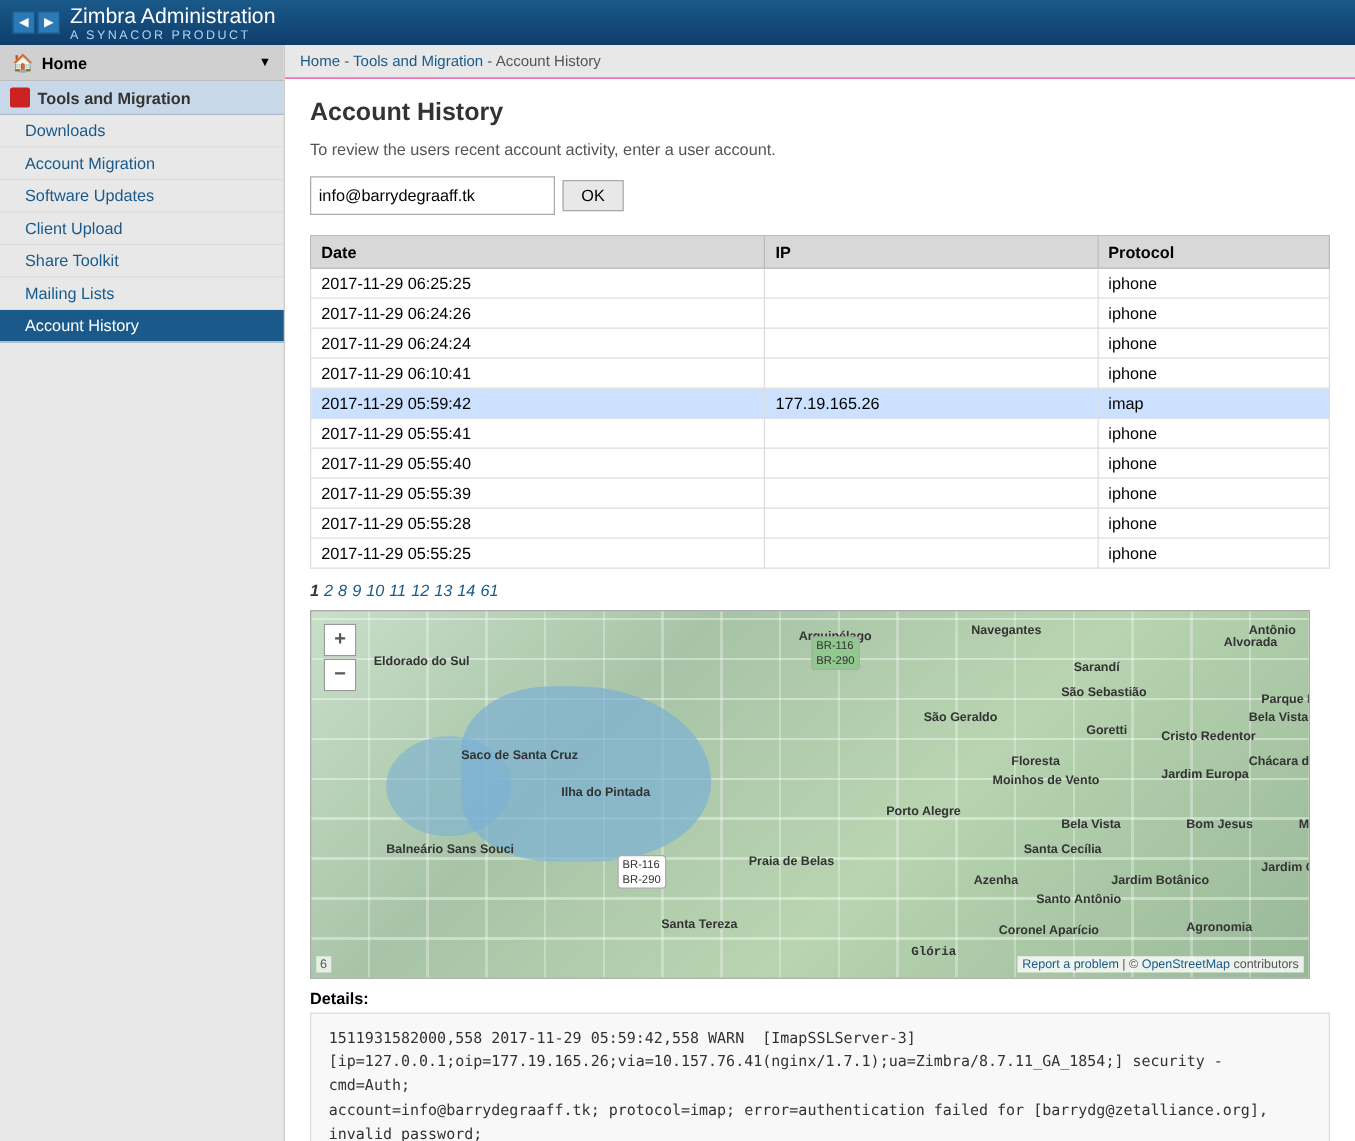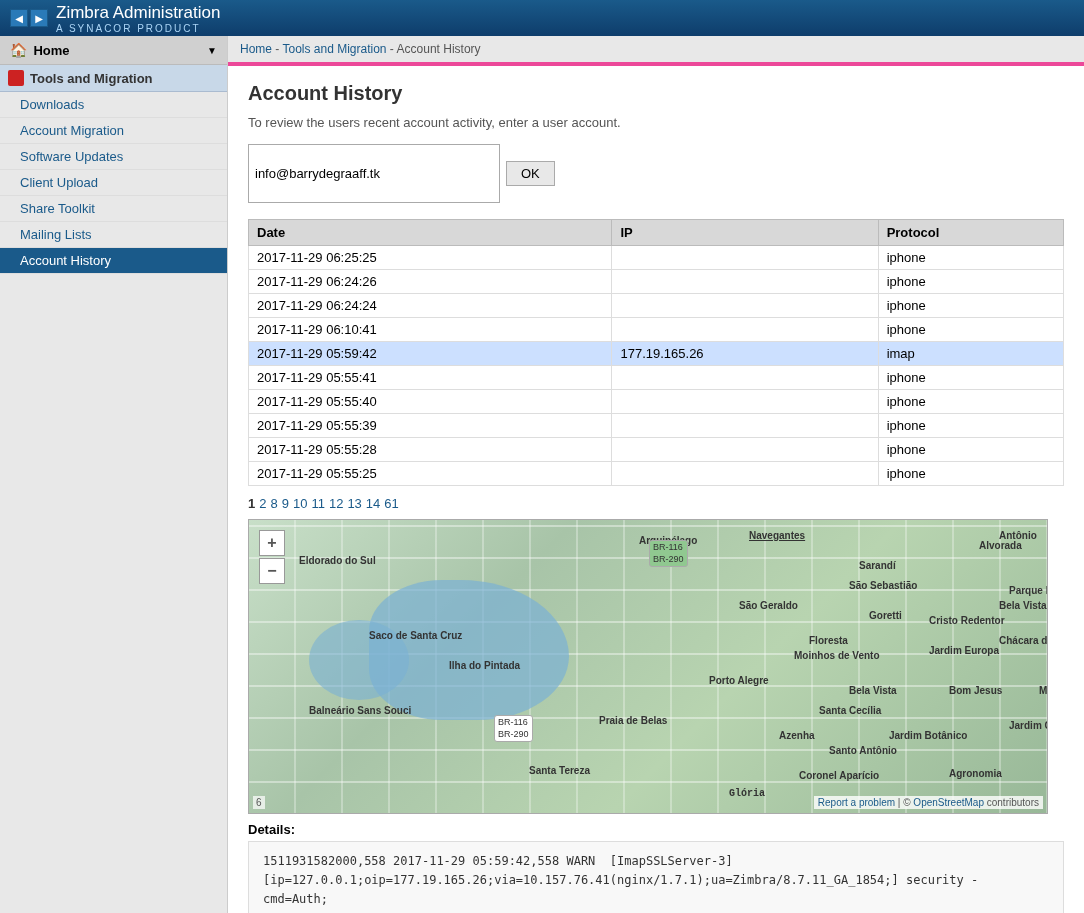--- a/index.html
+++ b/index.html
@@ -86,21 +86,21 @@
 
     
     #main {
       flex: 1;
       background: white;
       overflow-y: auto;
     }
     .breadcrumb {
       background: #e8e8e8;
       padding: 6px 12px;
-      border-bottom: 4px solid #ec4899;
+      border-bottom: 1px solid #ec4899;
       font-size: 12px;
       color: #555;
     }
     .breadcrumb a { color: #1a5a8a; text-decoration: none; }
     .content-area {
       padding: 16px 20px;
     }
     .page-title {
       font-size: 20px;
       font-weight: bold;
@@ -112,22 +112,22 @@
       margin-bottom: 14px;
       font-size: 13px;
     }
     .input-row {
       display: flex;
       align-items: center;
       gap: 6px;
       margin-bottom: 16px;
     }
     .input-row input {
-      width: 252px;
-      padding: 21px 6px;
+      width: 196px;
+      padding: 7px 6px;
       border: 1px solid #aaa;
       font-size: 13px;
     }
     .ok-btn {
       padding: 4px 14px;
       background: #e8e8e8;
       border: 1px solid #aaa;
       cursor: pointer;
       font-size: 13px;
     }
@@ -151,20 +151,21 @@
       font-size: 13px;
     }
     .data-table tr.highlighted {
       background: #cce0ff;
     }
 
     
     .pagination {
       margin: 8px 0;
       font-size: 13px;
+      font-style: italic;
     }
     .pagination a {
       color: #1a5a8a;
       text-decoration: none;
       margin-right: 4px;
     }
     .pagination a.current {
       font-weight: bold;
       color: #333;
     }
@@ -432,21 +433,21 @@
 
       <div class="map-container">
         <div class="map-inner">
 
           <div class="water-body"></div>
           <div class="water-body2"></div>
 
           <div id="map-labels">
               <span class="map-label" style="top: 35px; left: 50px;">Eldorado do Sul</span>
               <span class="map-label" style="top: 15px; left: 390px;">Arquipélago</span>
-              <span class="map-label" style="top: 10px; left: 500px; text-decoration: underline;">Navegantes</span>
+              <span class="map-label" style="top: 10px; left: 528px;">Navegantes</span>
               <span class="map-label" style="top: 40px; left: 610px;">Sarandí</span>
               <span class="map-label" style="top: 20px; left: 730px;">Alvorada</span>
               <span class="map-label" style="top: 10px; left: 750px;">Antônio</span>
               <span class="map-label" style="top: 80px; left: 490px;">São Geraldo</span>
               <span class="map-label" style="top: 60px; left: 600px;">São Sebastião</span>
               <span class="map-label" style="top: 90px; left: 620px;">Goretti</span>
               <span class="map-label" style="top: 95px; left: 680px;">Cristo Redentor</span>
               <span class="map-label" style="top: 65px; left: 760px;">Parque Leopoldina</span>
               <span class="map-label" style="top: 80px; left: 750px;">Bela Vista</span>
               <span class="map-label" style="top: 110px; left: 120px;">Saco de Santa Cruz</span>

